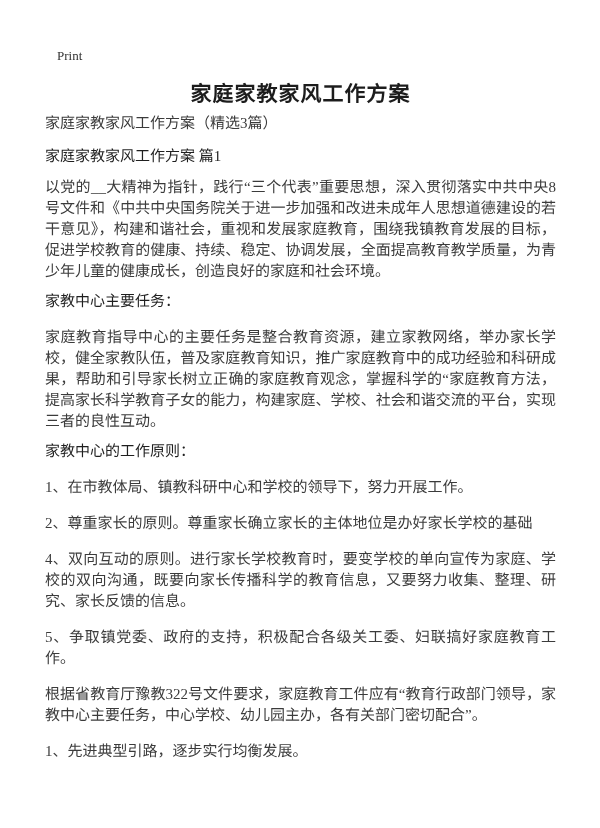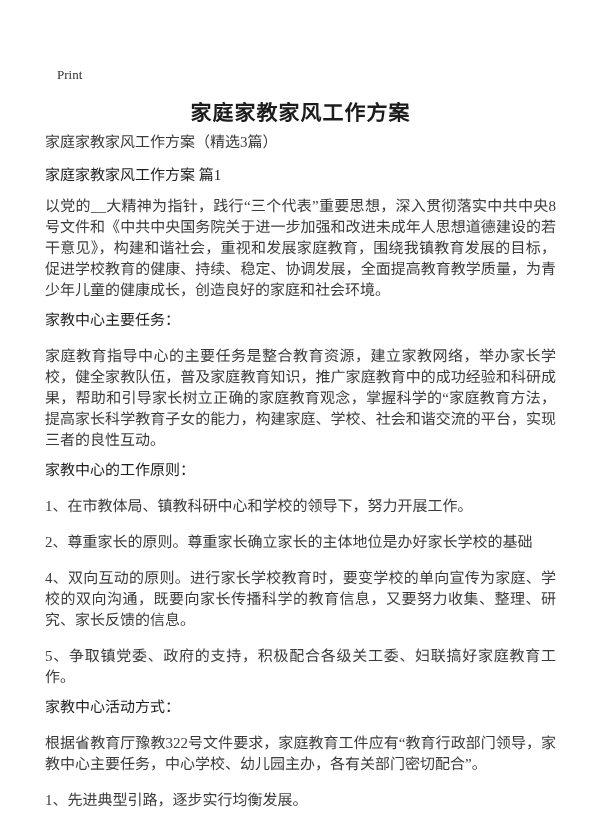--- a/index.html
+++ b/index.html
@@ -12,21 +12,21 @@
     font-family: "Liberation Serif", "DejaVu Serif", serif;
     color: #3b3b3b;
     width: 600px;
     height: 828px;
     overflow: hidden;
   }
   .page {
     width: 600px;
     height: 828px;
     background: #ffffff;
-    padding: 65px 44px 0 45px;
+    padding: 46px 44px 0 45px;
   }
   .print-link {
     font-size: 13px;
     color: #333333;
     margin-left: 12px;
     display: inline-block;
     cursor: pointer;
   }
   .doc-title {
     font-size: 21px;
@@ -83,19 +83,18 @@
 
   <p class="block-para">1、在市教体局、镇教科研中心和学校的领导下，努力开展工作。</p>
 
   <p class="block-para">2、尊重家长的原则。尊重家长确立家长的主体地位是办好家长学校的基础</p>
 
 
   <p class="block-para">4、双向互动的原则。进行家长学校教育时，要变学校的单向宣传为家庭、学校的双向沟通，既要向家长传播科学的教育信息，又要努力收集、整理、研究、家长反馈的信息。</p>
 
   <p class="block-para">5、争取镇党委、政府的支持，积极配合各级关工委、妇联搞好家庭教育工作。</p>
 
-  <h2 class="block-heading">家教中心活动方式：</h2>
 
   <p class="block-para">根据省教育厅豫教322号文件要求，家庭教育工件应有“教育行政部门领导，家教中心主要任务，中心学校、幼儿园主办，各有关部门密切配合”。</p>
 
   <p class="block-para">1、先进典型引路，逐步实行均衡发展。</p>
 
 </div>
 
 </body></html>

